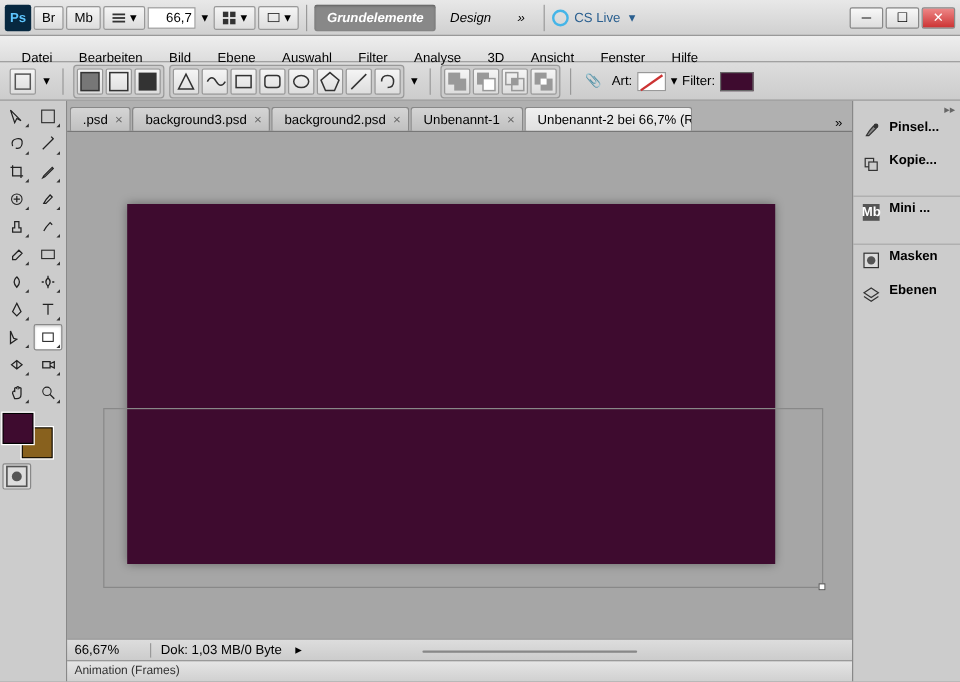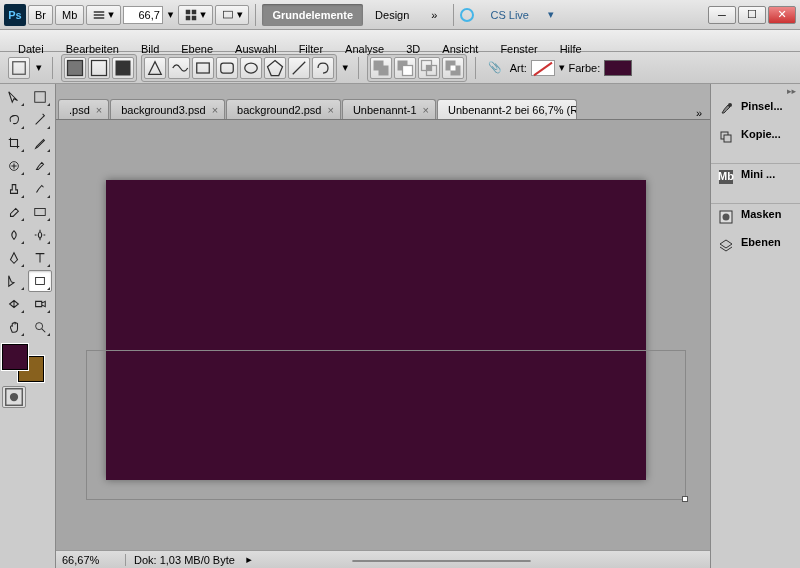--- a/index.html
+++ b/index.html
@@ -5,23 +5,23 @@
 * { margin:0; padding:0; box-sizing:border-box; font-family:"Segoe UI",Tahoma,sans-serif; font-size:11px; user-select:none; }
 body { width:800px; height:568px; background:#b8b8b8; overflow:hidden; position:relative; }
 
 
 .titlebar { height:30px; background:linear-gradient(#e8e8e8,#d0d0d0); display:flex; align-items:center; padding:0 4px; border-bottom:1px solid #999; gap:2px; }
 .ps-logo { width:22px; height:22px; background:#072840; display:flex; align-items:center; justify-content:center; color:#5fc7ff; font-weight:bold; font-size:11px; border-radius:2px; }
 .tb-btn { height:20px; padding:0 6px; background:linear-gradient(#f5f5f5,#ddd); border:1px solid #999; border-radius:2px; display:flex; align-items:center; gap:3px; cursor:pointer; }
 .tb-btn svg { width:12px; height:12px; }
 .zoom-input { width:40px; height:18px; border:1px solid #999; background:#fff; text-align:right; padding-right:2px; }
 .sep-v { width:1px; height:22px; background:#999; margin:0 4px; }
-.ws-btn { height:22px; padding:2px 10px; display:flex; align-items:center; cursor:pointer; border-radius:2px; }
+.ws-btn { height:22px; padding:2px 10px; display:flex; align-items:center; cursor:pointer; border-radius:2px;font-style:italic; }
 .ws-active { background:#888; color:#fff; font-weight:bold; box-shadow:inset 0 1px 2px rgba(0,0,0,0.3); }
-.cs-live { display:flex; align-items:center; gap:16px; color:#2a5f8f; }
+.cs-live { display:flex; align-items:center; gap:4px; color:#2a5f8f; }
 .cs-icon { width:14px; height:14px; border:2px solid #45b5e8; border-radius:50%; position:relative; }
 .win-btns { display:flex; gap:2px; margin-left:auto; }
 .win-btn { width:28px; height:18px; border:1px solid #888; border-radius:2px; display:flex; align-items:center; justify-content:center; background:linear-gradient(#f8f8f8,#ddd); cursor:pointer; }
 .win-close { background:linear-gradient(#e88,#c33); color:#fff; }
 
 
 .menubar { height:22px; background:linear-gradient(#eee,#ddd); display:flex; align-items:center; padding:0 8px; border-bottom:1px solid #999; gap:2px; }
 .menu-item { padding:2px 10px; cursor:pointer; border-radius:2px;margin-top:16px; }
 
 
@@ -42,21 +42,21 @@
 .tool.sel { background:#fff; border-color:#888; box-shadow:inset 0 1px 2px rgba(0,0,0,0.2); }
 .tool svg { width:14px; height:14px; }
 .tool .tri { position:absolute; right:1px; bottom:1px; width:0; height:0; border-left:3px solid transparent; border-bottom:3px solid #333; }
 .color-sw { margin-top:6px; position:relative; width:42px; height:38px; }
 .fg { position:absolute; width:26px; height:26px; background:#3e0b2f; border:1px solid #000; outline:1px solid #fff; top:0; left:0; z-index:2; }
 .bg { position:absolute; width:26px; height:26px; background:#88611e; border:1px solid #000; outline:1px solid #fff; bottom:0; right:0; }
 .qm-btn { width:24px; height:22px; margin-top:4px; display:flex; align-items:center; justify-content:center; border:1px solid #888; border-radius:2px; background:#ddd; }
 
 
 .docarea { flex:1; display:flex; flex-direction:column; background:#a6a6a6; }
-.tabs { height:36px; background:#b0b0b0; display:flex; align-items:flex-end; border-bottom:1px solid #777; padding-left:2px; }
+.tabs { height:26px; background:#b0b0b0; display:flex; align-items:flex-end; border-bottom:1px solid #777; padding-left:2px; }
 .tab { height:20px; padding:0 6px 0 10px; background:linear-gradient(#d5d5d5,#c0c0c0); border:1px solid #888; border-bottom:none; border-radius:3px 3px 0 0; display:flex; align-items:center; gap:6px; font-size:10px; cursor:pointer; margin-right:1px; max-width:140px; white-space:nowrap; overflow:hidden; }
 .tab.active { background:linear-gradient(#f0f0f0,#e0e0e0); }
 .tab-x { font-size:11px; color:#666; cursor:pointer; }
 .tab-more { margin-left:auto; padding:0 8px; cursor:pointer; }
 .canvas-wrap { flex:1; position:relative; overflow:hidden; background:#a6a6a6; }
 .canvas { position:absolute; left:50px; top:60px; width:540px; height:300px; background:#3e0b2f; box-shadow:0 0 8px rgba(0,0,0,0.4); }
 .selbox { position:absolute; left:30px; top:230px; width:600px; height:150px; border:1px solid #888; }
 .handle { position:absolute; width:6px; height:6px; background:#fff; border:1px solid #555; }
 .handle.br { right:-3px; bottom:-3px; }
 .statusbar { height:18px; background:linear-gradient(#ddd,#ccc); border-top:1px solid #999; display:flex; align-items:center; font-size:10px; }
@@ -227,21 +227,21 @@
           <rect x="6" y="6" width="8" height="8" fill="#999"></rect>
           <rect x="6" y="6" width="4" height="4" fill="#fff"></rect>
         </svg>
       </div>
   </div>
   <div class="sep-v"></div>
   <span style="padding:0 4px">📎</span>
   <span>Art:</span>
   <div class="art-swatch"></div>
   <span>▾</span>
-  <span>Farbe:</span>
+  <span>Filter:</span>
   <div class="farbe-swatch"></div>
 </div>
 
 <div class="main">
 
   <div class="tools">
     <div class="tool-grid" id="toolgrid">
         <div class="tool">
           <svg viewBox="0 0 16 16">
             <path d="M2 2 L6 14 L8 10 L12 12 Z" fill="none" stroke="#222" stroke-width="1.2"></path>
@@ -420,20 +420,21 @@
       </div>
     </div>
     <div class="statusbar">
       <div class="status-zoom">66,67%</div>
       <div class="status-doc">Dok: 1,03 MB/0 Byte</div>
       <div class="status-arrow">▸</div>
       <div class="hscroll-track" style="margin-left:8px">
           <div class="hscroll-thumb"></div>
         </div>
     </div>
+    <div class="animpanel">Animation (Frames)</div>
   </div>
 
   <div class="panels">
     <div class="panel-collapse">▸▸</div>
     <div id="panel-list">
         <div class="panel-row">
           <span class="panel-ic">
             <svg viewBox="0 0 16 16">
               <path d="M4 12 Q6 8 10 4 L12 6 Q8 10 6 12 Z" stroke="#333" fill="#888"></path>
               <circle cx="12" cy="4" r="2" fill="#333"></circle>

